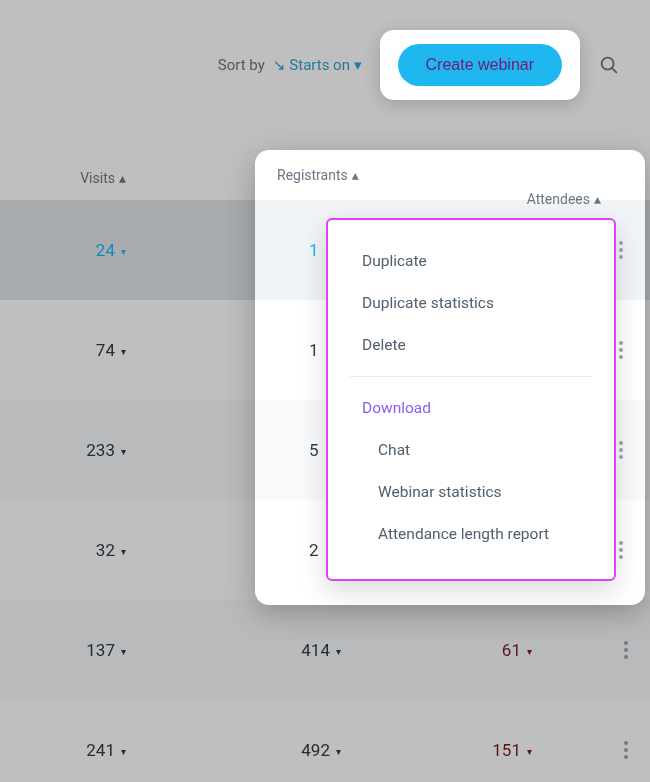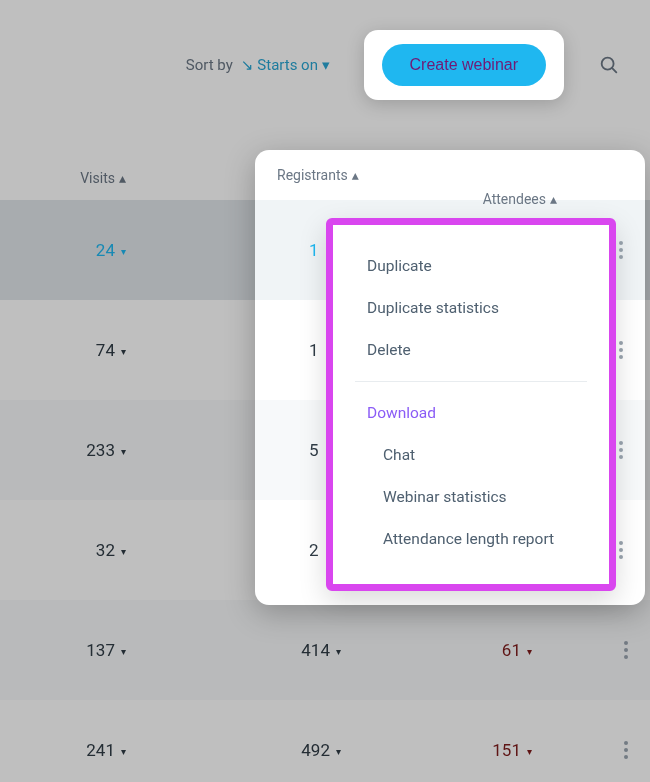--- a/index.html
+++ b/index.html
@@ -3,21 +3,21 @@
 <meta charset="utf-8">
 <style>
   * { box-sizing: border-box; margin: 0; padding: 0; }
   html, body { width: 650px; height: 782px; font-family: -apple-system, BlinkMacSystemFont, "Segoe UI", Roboto, sans-serif; background: #fff; overflow: hidden; }
   .stage { position: relative; width: 650px; height: 782px; }
 
   
   .scrim { position: absolute; inset: 0; background: rgba(0,0,0,0.25); pointer-events: none; z-index: 30; }
 
   
-  .header { position: absolute; top: 0; left: 0; right: 0; height: 130px; display:flex; align-items:center; justify-content:flex-end; padding-right: 30px; gap: 34px; }
+  .header { position: absolute; top: 0; left: 0; right: 0; height: 130px; display:flex; align-items:center; justify-content:flex-end; padding-right: 30px; gap: 18px; }
   .sort-group { display:flex; align-items:center; gap:8px; font-size:15px; color:#6b7785; }
   .sort-value { color:#2aa6d3; display:flex; align-items:center; gap:4px; }
   .sort-pre-icon { display:inline-block; transform: rotate(0deg); }
   .caret-down { display:inline-block; }
   .create-wrap { position: relative; z-index: 40; background:#fff; border-radius:14px; box-shadow: 0 4px 18px rgba(0,0,0,0.18); padding:14px 18px; }
   .create-btn { background:#1fb7f0; color:#701a75; border:none; border-radius:999px; padding:12px 28px; font-size:16px; font-weight:500; cursor:pointer; }
   .search-icon { color:#6b7785; }
 
   
   .col-headers { position:absolute; top:150px; left:0; right:0; height:56px; display:flex; align-items:center; font-size:14px; color:#6b7785; }
@@ -37,31 +37,31 @@
   .cell-visits.hl, .cell-registrants.hl { color:#1fb7f0; }
   .kebab-cell { width:48px; display:flex; align-items:center; justify-content:center; }
   .kebab { width:24px; height:24px; display:flex; flex-direction:column; align-items:center; justify-content:center; gap:3px; cursor:pointer; }
   .kebab span { width:4px; height:4px; border-radius:50%; background:#9aa5af; }
   .tri { display:inline-block; margin-left:6px; font-size:10px; vertical-align:middle; color:inherit; }
 
   
   .spotlight-panel { position:absolute; z-index:40; left:255px; top:150px; width:390px; height:455px; background:#fff; border-radius:14px; box-shadow: 0 8px 30px rgba(0,0,0,0.25); overflow:hidden; }
   .spotlight-panel .sp-head { height:50px; display:flex; align-items:center; font-size:14px; color:#6b7785; }
   .sp-head .spc-reg { width:110px; text-align:left; padding-left:22px; }
-  .sp-head .spc-att { flex:1; text-align:right; padding-right:88px;margin-top:48px; }
+  .sp-head .spc-att { flex:1; text-align:right; padding-right:44px;margin-top:48px; }
   .sp-row { height:100px; display:flex; align-items:center; }
   .sp-row.active { background:#f0f4f6; }
   .sp-row.alt { background:#f7f9fa; }
   .sp-reg { width:110px; text-align:left; padding-left:54px; font-size:17px; color:#303c46; }
   .sp-reg.hl { color:#1fb7f0; }
   .sp-att { flex:1; }
   .sp-kebab { width:48px; display:flex; align-items:center; justify-content:center; }
 
   
-  .dropdown { position:absolute; z-index:50; left:326px; top:218px; width:290px; background:#fff; border:7px solid #d946ef; border-radius:6px; box-shadow:0 10px 28px rgba(0,0,0,0.15); padding:20px 0 24px; }
+  .dropdown { position:absolute; z-index:50; left:326px; top:218px; width:290px; background:#fff; border:2px solid #d946ef; border-radius:6px; box-shadow:0 10px 28px rgba(0,0,0,0.15); padding:20px 0 24px; }
   .dropdown .item { padding:12px 34px; font-size:15.5px; color:#4f6070; cursor:pointer; }
   .dropdown .item.heading { color:#8b5cf6; cursor:default; }
   .dropdown .item.sub { padding-left:50px; }
   .dropdown hr { border:none; border-top:1px solid #e8ecef; margin:10px 22px; }
 </style>
 </head>
 <body>
 
 <div class="stage">
 

